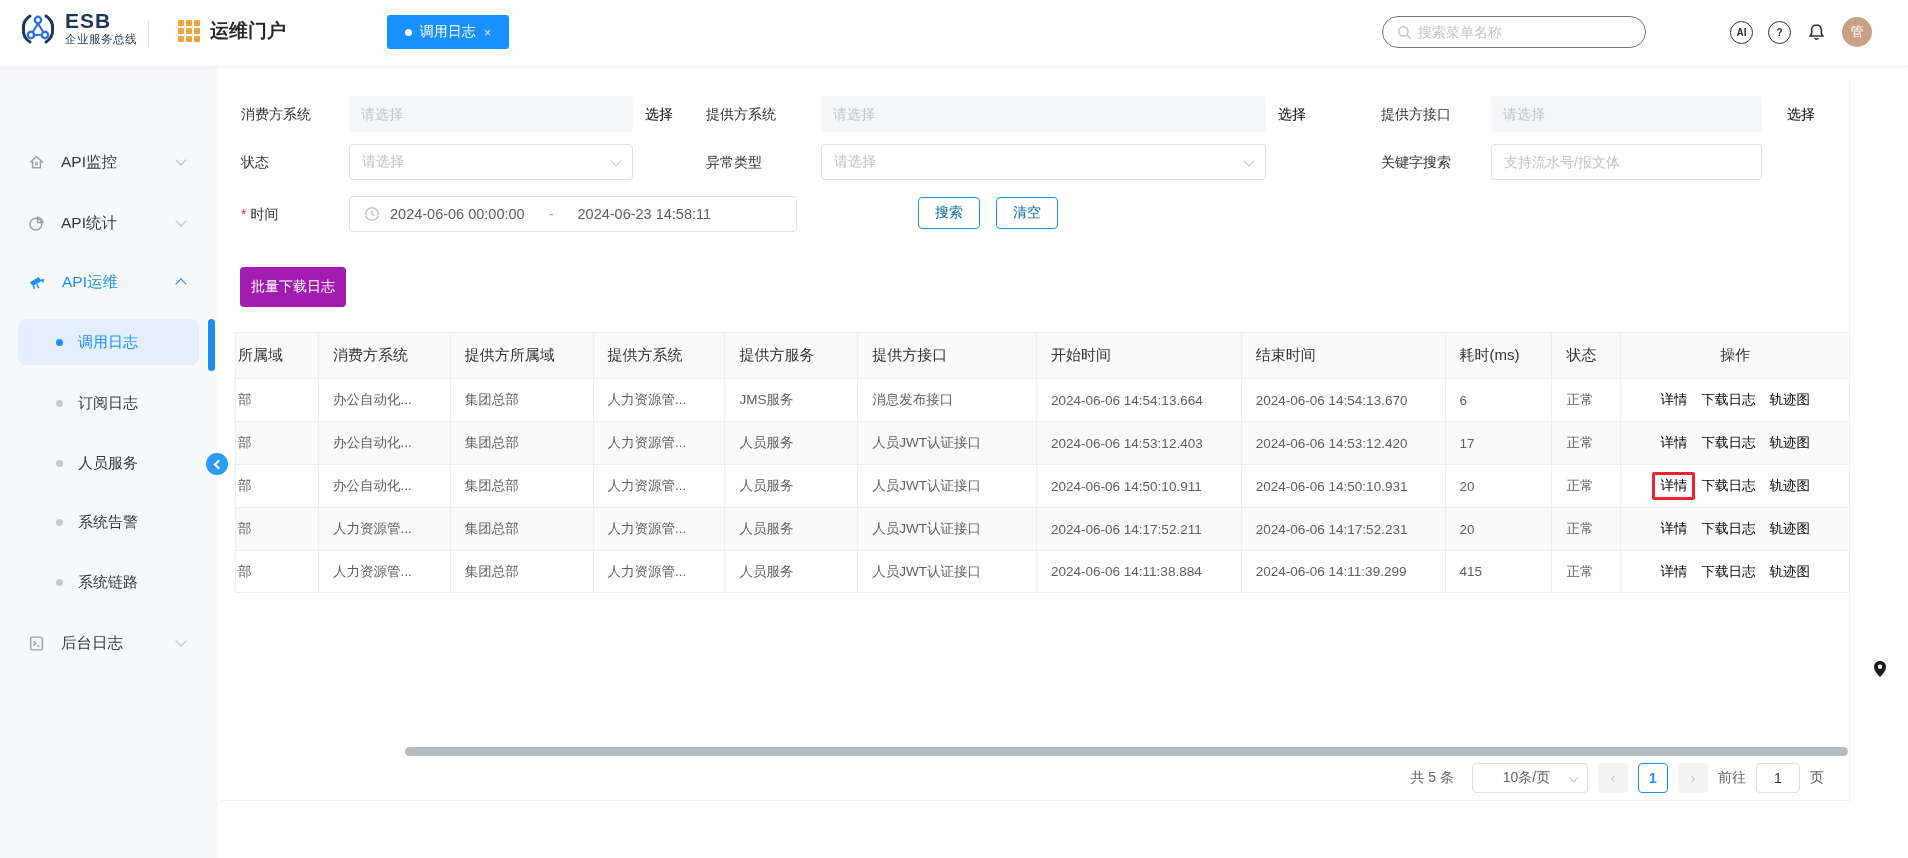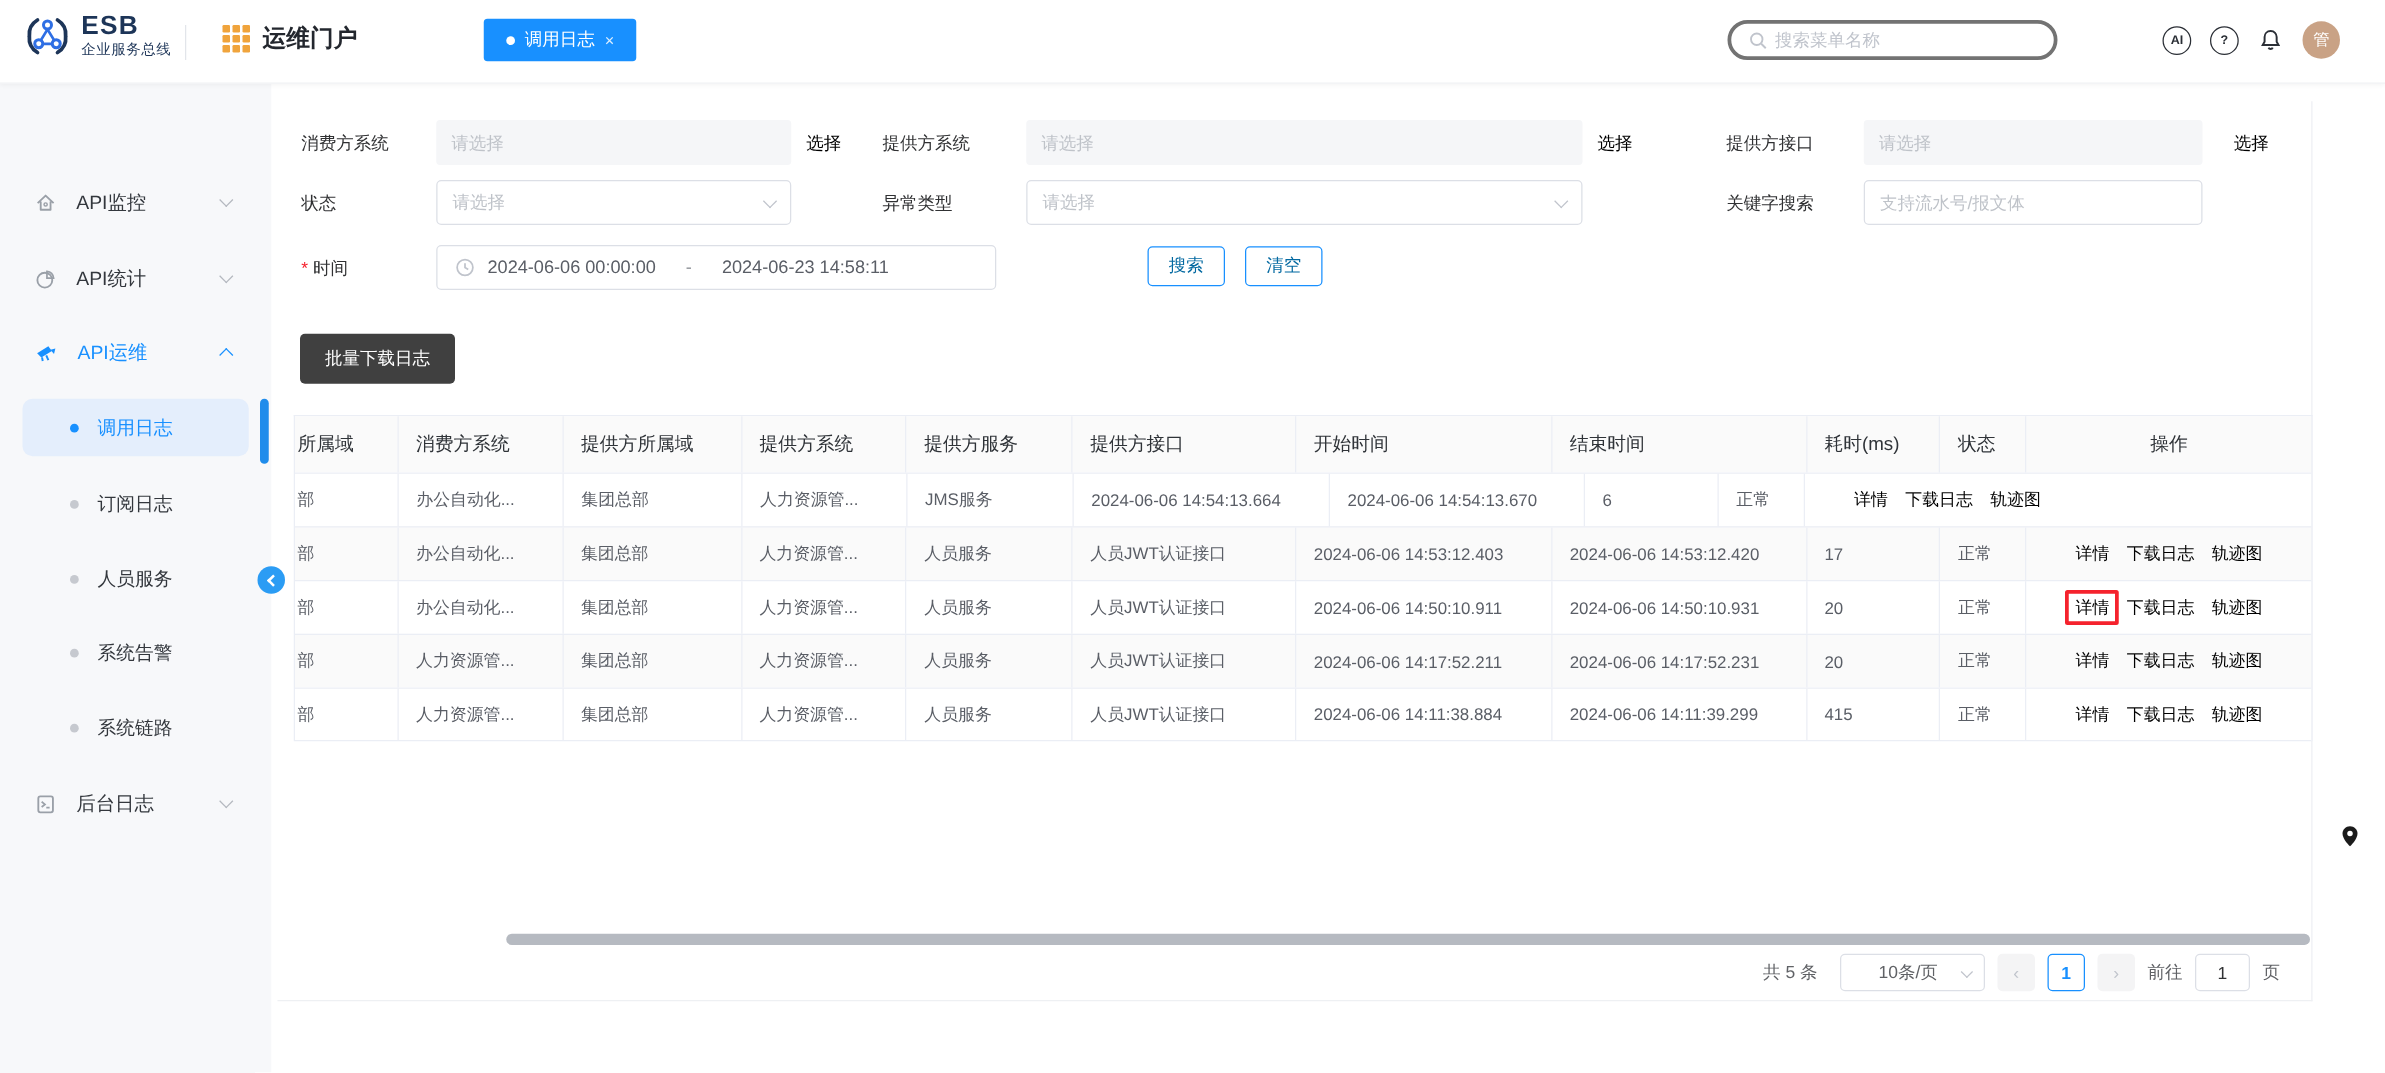--- a/index.html
+++ b/index.html
@@ -14,21 +14,21 @@
   .brand-txt .b2{font-size:11.5px;color:#1d3558;letter-spacing:.5px}
   .vdiv{position:absolute;left:148px;top:20px;width:1px;height:28px;background:#e2e5ea}
   .portal{position:absolute;left:178px;top:18px;display:flex;align-items:center;gap:10px}
   .grid9{display:grid;grid-template-columns:repeat(3,6px);grid-gap:2px}
   .grid9 i{width:6px;height:6px;background:#f0a43c;border-radius:1px}
   .portal-name{font-size:19px;font-weight:bold;color:#23272e}
   .tab{position:absolute;left:387px;top:15px;width:122px;height:34px;background:#1890ff;border-radius:3px;
     color:#fff;display:flex;align-items:center;justify-content:center;gap:8px;font-size:14px;cursor:pointer}
   .tab .dot{width:7px;height:7px;border-radius:50%;background:#fff}
   .tab .x{font-size:13px;opacity:.85}
-  .hsearch{position:absolute;left:1382px;top:16px;width:264px;height:32px;border:3px solid #737373;
+  .hsearch{position:absolute;left:1382px;top:16px;width:264px;height:32px;border:1px solid #737373;
     border-radius:16px;display:flex;align-items:center;padding:0 14px;gap:6px;background:#fff}
   .hsearch input{border:none;outline:none;flex:1;font-size:14px;color:#606266;background:transparent;
     font-family:inherit}
   .hsearch input::placeholder{color:#c0c4cc}
   .hicons{position:absolute;left:1730px;top:17px;display:flex;align-items:center;gap:15px}
   .circ{width:23px;height:23px;border:1.7px solid #2b2f36;border-radius:50%;display:flex;
     align-items:center;justify-content:center;font-size:10px;font-weight:bold;color:#2b2f36}
   .avatar{width:30px;height:30px;border-radius:50%;background:#c9a285;color:#fff;display:flex;
     align-items:center;justify-content:center;font-size:13px}
 
@@ -70,21 +70,21 @@
   .sel{position:absolute;height:36px;background:#fff;border:1px solid #dcdfe6;border-radius:4px;
     display:flex;align-items:center;padding:0 12px;font-size:14px;cursor:pointer}
   .sel .ph{color:#bfc3c9;flex:1}
   .sel .sc{width:8px;height:8px;border-right:1.5px solid #c0c4cc;border-bottom:1.5px solid #c0c4cc;
     transform:rotate(45deg);margin-top:-3px}
   .dater{position:absolute;left:349px;top:196px;width:448px;height:36px;border:1px solid #dcdfe6;
     border-radius:4px;display:flex;align-items:center;padding:0 14px;gap:10px;font-size:14.5px;color:#5a5e66}
   .dater .sep{color:#909399;padding:0 14px}
   .btn{position:absolute;top:197px;height:32px;background:#fff;border:1px solid #1890ff;border-radius:4px;
     color:#0369a1;font-size:14px;display:flex;align-items:center;justify-content:center;cursor:pointer}
-  .batch{position:absolute;left:240px;top:267px;width:124px;height:40px;background:#404040;color:#fff;
+  .batch{position:absolute;left:240px;top:267px;width:106px;height:40px;background:#a21caf;color:#fff;
     border:none;border-radius:4px;font-size:14px;font-family:inherit}
 
   
   .tbl{position:absolute;left:235px;top:332px;width:1615px;border:1px solid #ebeef5;border-bottom:none}
   .thead{display:flex;height:45px;background:#fafafa;font-size:15px;color:#2f3338}
   .th,.td{padding-left:14px;display:flex;align-items:center;border-right:1px solid #ebeef5;overflow:hidden;
     white-space:nowrap}
   .th:last-child,.td:last-child{border-right:none}
   .trow{display:flex;height:43px;font-size:13.5px;color:#5a5e66;border-top:1px solid #ebeef5;background:#fff}
   .trow.alt{background:#fafafa}
@@ -301,20 +301,21 @@
     <div class="th c10">状态</div>
     <div class="th c11">操作</div>
   </div>
 
   <div class="trow">
     <div class="td c1">部</div>
     <div class="td c2">办公自动化...</div>
     <div class="td c3">集团总部</div>
     <div class="td c4">人力资源管...</div>
     <div class="td c5">JMS服务</div>
+    <div class="td c6">消息发布接口</div>
     <div class="td c7">2024-06-06 14:54:13.664</div>
     <div class="td c8">2024-06-06 14:54:13.670</div>
     <div class="td c9">6</div>
     <div class="td c10">正常</div>
     <div class="td c11">
       <span class="link">详情</span>
       <span class="link">下载日志</span>
       <span class="link">轨迹图</span>
     </div>
   </div>

